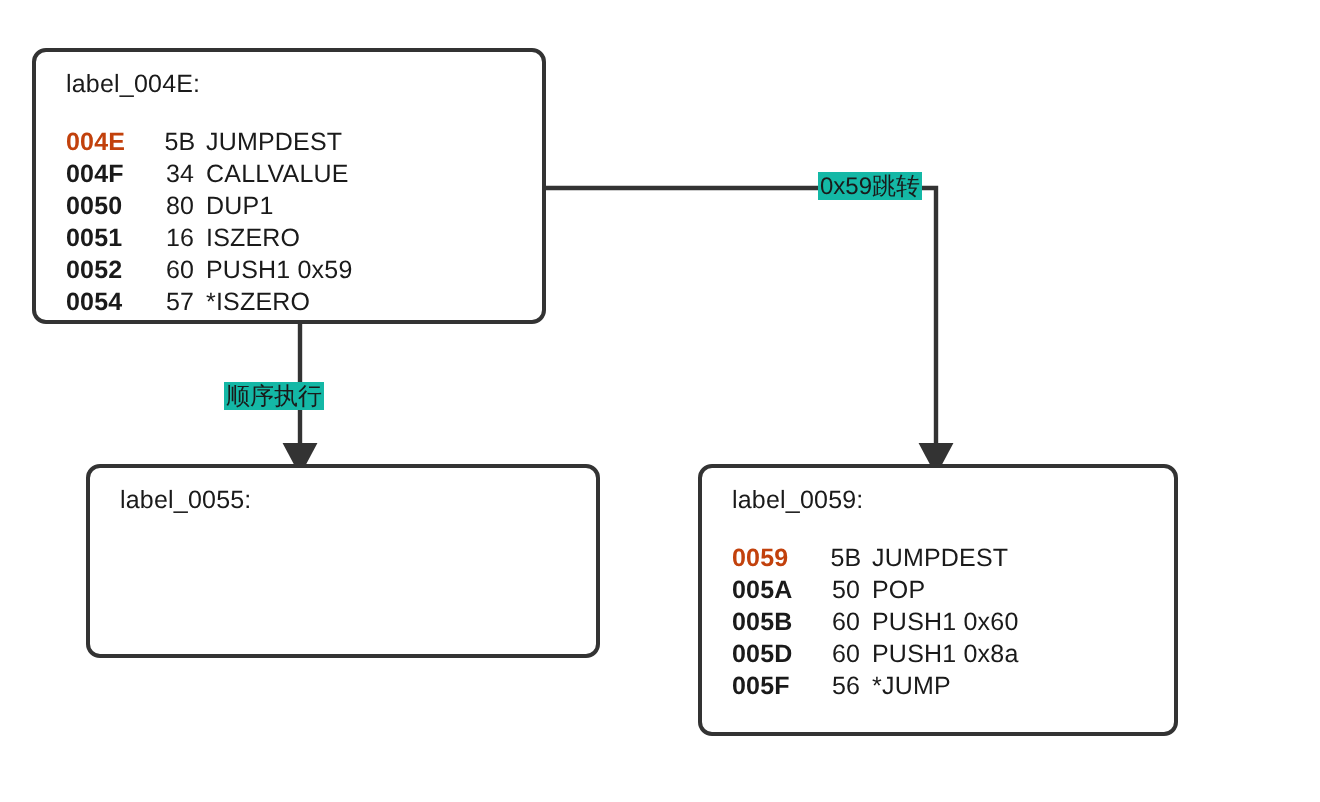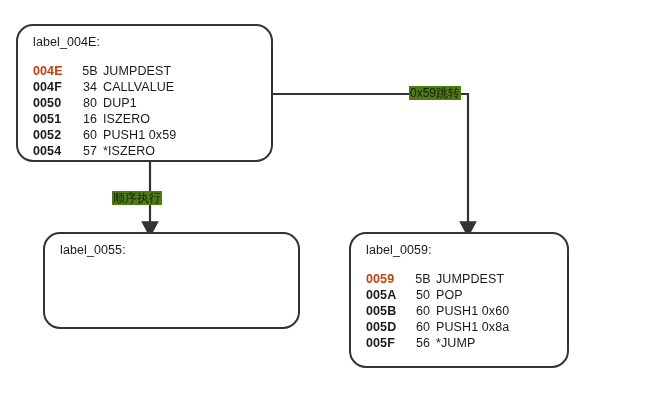--- a/index.html
+++ b/index.html
@@ -28,21 +28,21 @@
     width: 660px;
     height: 401px;
     overflow: visible;
     pointer-events: none;
   }
   .block {
     position: absolute;
     box-sizing: border-box;
     background: #ffffff;
     border: 2px solid #333333;
-    border-radius: 17px;
+    border-radius: 7px;
     padding: 0;
   }
   .block-label {
     position: absolute;
     font-size: 12.5px;
     color: #1a1a1a;
     letter-spacing: 0.1px;
     white-space: nowrap;
   }
   .instr-list {
@@ -77,21 +77,21 @@
   }
   .col-mnem {
     display: inline-block;
     letter-spacing: 0.1px;
     text-align: right;
   }
   .edge-label {
     position: absolute;
     font-size: 12px;
     color: #1a1a1a;
-    background: #4d7c0f;
+    background: #14b8a6;
     white-space: nowrap;
     padding: 0 1px;
     line-height: 14px;
   }
 </style>
 </head>
 <body>
 
 <div id="cfg-canvas">
 
@@ -128,21 +128,21 @@
       <span class="instr-row">
         <span class="col-addr">0054</span><span class="col-byte">57</span><span class="col-mnem">*ISZERO</span>
       </span>
     </div>
   </div>
 
   <div class="block" style="left:16px; top:232px; width:257px; height:97px;margin-left:27px;">
     <span class="block-label" style="left:15px; top:9px;">label_0055:</span>
   </div>
 
-  <div class="block" style="left:349px; top:232px; width:220px; height:136px;">
+  <div class="block" style="left:349px; top:232px; width:240px; height:136px;">
     <span class="block-label" style="left:15px; top:9px;">label_0059:</span>
     <div class="instr-list" style="top:37px; left:15px;">
       <span class="instr-row">
         <span class="col-addr hl">0059</span><span class="col-byte">5B</span><span class="col-mnem">JUMPDEST</span>
       </span>
       <span class="instr-row">
         <span class="col-addr">005A</span><span class="col-byte">50</span><span class="col-mnem">POP</span>
       </span>
       <span class="instr-row">
         <span class="col-addr">005B</span><span class="col-byte">60</span><span class="col-mnem">PUSH1 0x60</span>

